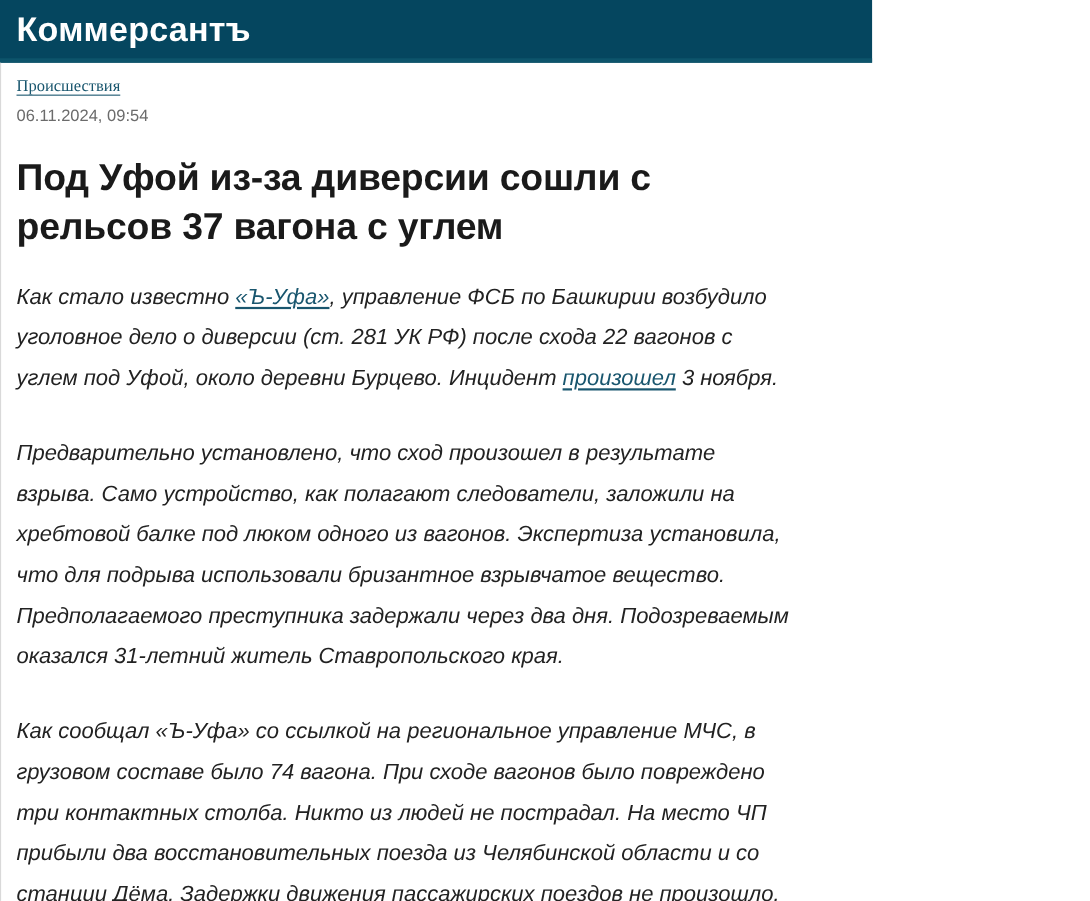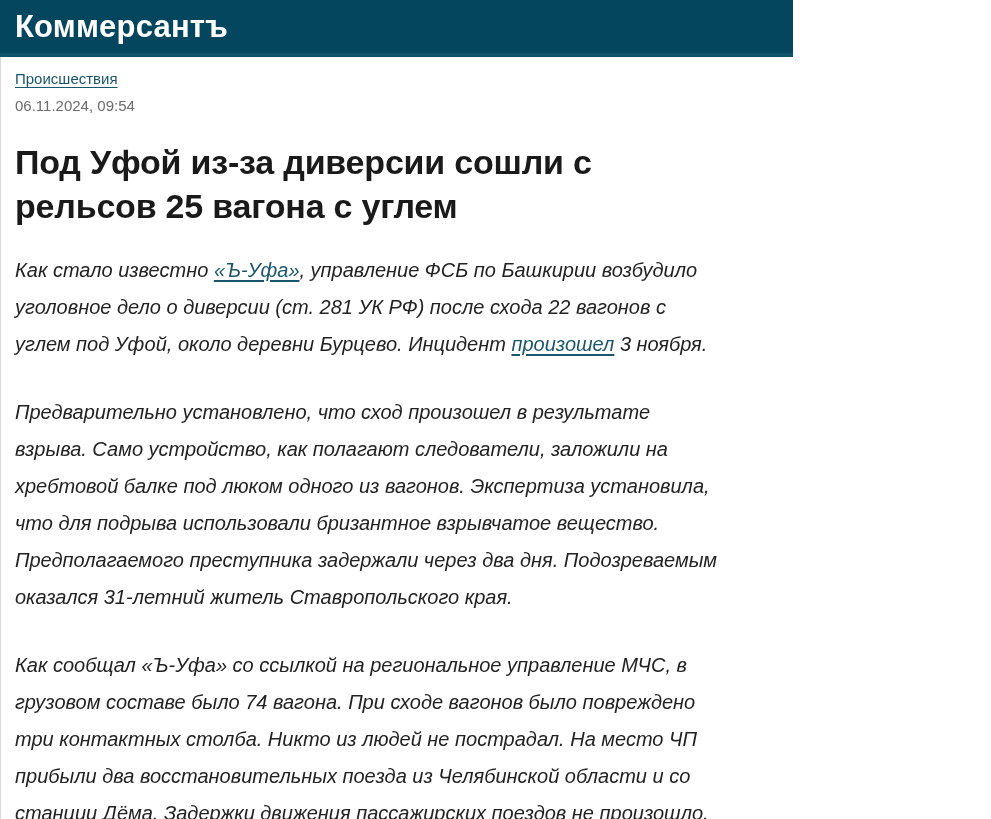--- a/index.html
+++ b/index.html
@@ -57,20 +57,21 @@
   .content {
     padding: 13px 72px 30px 15px;
   }
   .category-link {
     display: inline-block;
     font-size: 15px;
     color: var(--link);
     text-decoration: underline;
     text-underline-offset: 3px;
     cursor: pointer;
+    font-family: Liberation Serif, serif;
   }
   .publish-date {
     margin-top: 9px;
     font-size: 15px;
     color: var(--muted);
   }
   .article-headline {
     margin: 26px 0 0 0;
     font-size: 34px;
     line-height: 1.3;
@@ -108,21 +109,21 @@
   </header>
 
   <div class="edge-line"></div>
 
   <main class="content">
 
     <a class="category-link">Происшествия</a>
 
     <div class="publish-date">06.11.2024, 09:54</div>
 
-    <h1 class="article-headline">Под Уфой из-за диверсии сошли с рельсов 25 вагона с углем</h1>
+    <h1 class="article-headline">Под Уфой из-за диверсии сошли с рельсов 37 вагона с углем</h1>
 
     <div class="article-body">
         <p><span>Как стало известно </span><a class="inline-link">«Ъ-Уфа»</a><span>, управление ФСБ по Башкирии возбудило уголовное дело о диверсии (ст. 281 УК РФ) после схода 22 вагонов с углем под Уфой, около деревни Бурцево. Инцидент </span><a class="inline-link">произошел</a><span> 3 ноября.</span></p>
         <p><span>Предварительно установлено, что сход произошел в результате взрыва. Само устройство, как полагают следователи, заложили на хребтовой балке под люком одного из вагонов. Экспертиза установила, что для подрыва использовали бризантное взрывчатое вещество. Предполагаемого преступника задержали через два дня. Подозреваемым оказался 31-летний житель Ставропольского края.</span></p>
         <p><span>Как сообщал «Ъ-Уфа» со ссылкой на региональное управление МЧС, в грузовом составе было 74 вагона. При сходе вагонов было повреждено три контактных столба. Никто из людей не пострадал. На место ЧП прибыли два восстановительных поезда из Челябинской области и со станции Дёма. Задержки движения пассажирских поездов не произошло.</span></p>
       </div>
 
   </main>
 </div>
 

